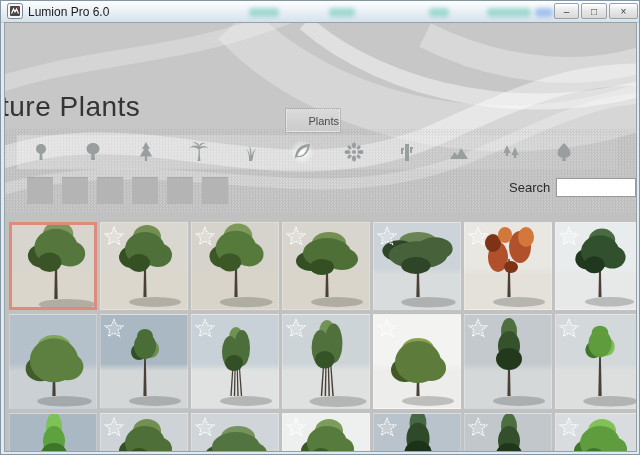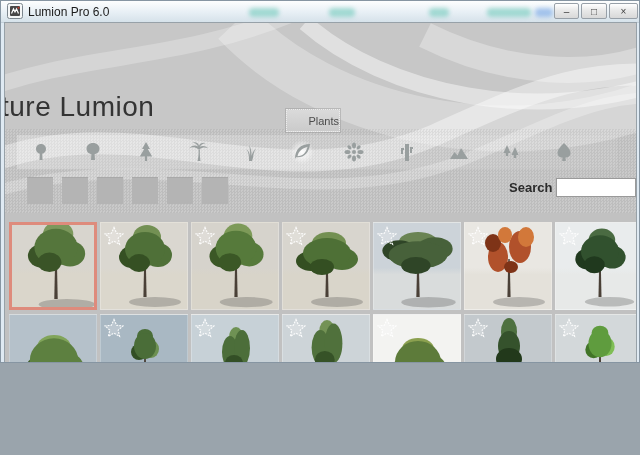--- a/index.html
+++ b/index.html
@@ -1,16 +1,16 @@
 <!DOCTYPE html>
 <html><head>
 <meta charset="utf-8">
 <style>
   html,body{margin:0;padding:0;background:#9aa4ac;font-family:"Liberation Sans",sans-serif;}
-  .window{position:relative;width:640px;height:363px;background:#dfeaf3;border:1px solid #8695a2;
+  .window{position:relative;width:640px;height:455px;background:#dfeaf3;border:1px solid #8695a2;
           box-sizing:border-box;overflow:hidden;}
   
   .titlebar{position:absolute;left:0;top:0;right:0;height:21px;
             background:linear-gradient(#fdfefe,#e7eff5 55%,#d6e2ea);border-bottom:1px solid #c2cfd9;}
   .appicon{position:absolute;left:6px;top:2px;width:16px;height:16px;}
   .apptitle{position:absolute;left:27px;top:4px;font-size:12px;color:#1b1b1b;}
   .wm{position:absolute;top:7px;height:9px;border-radius:4px;filter:blur(2px);}
   .wm.g{background:rgba(104,199,182,.55);}
   .wm.b{background:rgba(96,152,228,.5);}
   .winbtns{position:absolute;right:1px;top:2px;display:flex;gap:2px;}
@@ -29,21 +29,21 @@
   .plants{position:absolute;left:281px;top:86px;width:54px;height:23px;
           background:linear-gradient(#dadada,#cbcbcb);border:1px dotted #ededed;
           box-shadow:0 0 0 1px rgba(150,150,150,.45);font-size:11px;color:#4c4c4c;
           text-align:right;line-height:22px;box-sizing:border-box;}
   #cats{position:absolute;left:0;top:0;width:631px;height:150px;}
   .catband{position:absolute;left:12px;top:112px;width:600px;height:34px;
            background:linear-gradient(90deg,rgba(255,255,255,.28),rgba(255,255,255,.06));}
   .cat{position:absolute;top:117px;width:24px;height:24px;}
   .cat.sel{background:radial-gradient(circle,rgba(255,255,255,.95) 0%,rgba(255,255,255,0) 72%);}
   .sq{position:absolute;top:154px;width:26px;height:26px;background:#b4b4b4;border-top:1px solid #a9a9a9;}
-  .searchlbl{position:absolute;left:504px;top:157px;font-size:13px;font-weight:bold;color:#2b2b2b;}
+  .searchlbl{position:absolute;left:504px;top:157px;font-size:13px;font-weight:normal;color:#2b2b2b;}
   .searchbox{position:absolute;left:551px;top:155px;width:80px;height:19px;border:1px solid #9a9a9a;
              background:#fff;font-size:12px;padding:0 3px;box-sizing:border-box;}
   .gridbg{position:absolute;left:0;top:190px;width:631px;height:238px;background:#c1c1c1;}
   .tile{position:absolute;width:88px;overflow:hidden;box-sizing:border-box;
         border:1px solid rgba(255,255,255,.25);cursor:pointer;}
   .tile.sel{border:3px solid #de8b7c;}
   .tile .star{position:absolute;left:3px;top:3px;z-index:2;}
   .tile svg.tree{position:absolute;left:0;top:0;}
 </style>
 </head>
@@ -77,21 +77,21 @@
     <svg class="swirls" width="631" height="200" viewBox="0 0 631 200">
       <path d="M230 0 C320 95 500 140 660 75" stroke="#ffffff" stroke-opacity=".28" stroke-width="46" fill="none"></path>
       <path d="M300 0 C380 70 530 105 670 55" stroke="#ffffff" stroke-opacity=".45" stroke-width="16" fill="none"></path>
       <path d="M420 12 C500 52 590 58 660 28" stroke="#ffffff" stroke-opacity=".3" stroke-width="26" fill="none"></path>
       <path d="M-30 70 C80 28 170 40 290 -10" stroke="#ffffff" stroke-opacity=".25" stroke-width="16" fill="none"></path>
       <path d="M-40 150 C120 70 260 185 430 112 C520 72 580 40 680 55" stroke="#ffffff" stroke-opacity=".42" stroke-width="22" fill="none"></path>
       <path d="M-40 178 C150 108 300 205 470 132 C560 94 610 62 690 80" stroke="#ffffff" stroke-opacity=".28" stroke-width="11" fill="none"></path>
     </svg>
     <div class="dots"></div>
     <div class="catband"></div>
-    <h1 class="libtitle">ture Lumion</h1>
+    <h1 class="libtitle">ture Plants</h1>
     <div class="plants">Plants</div>
     <div id="cats">
         <span class="cat" style="left: 24px;"><svg width="24" height="24" viewBox="0 0 24 24" fill="#999f9f">
             <path d="M12 4c-3 0-5 2.2-5 5 0 2.4 1.6 4.3 3.8 4.8L10.5 20h3l-.3-6.2C15.4 13.3 17 11.4 17 9c0-2.8-2-5-5-5z"></path>
           </svg></span>
         <span class="cat" style="left: 76px;"><svg width="24" height="24" viewBox="0 0 24 24" fill="#999f9f">
             <path d="M12 3c-3.9 0-6.5 2.5-6.5 5.7 0 2.9 2 5 4.9 5.5L10 20h4l-.4-5.8c2.9-.5 4.9-2.6 4.9-5.5C18.5 5.5 15.9 3 12 3z"></path>
           </svg></span>
         <span class="cat" style="left: 129px;"><svg width="24" height="24" viewBox="0 0 24 24" fill="#999f9f">
             <path d="M12 2l-4 7h2.2l-4.4 7.5H11V21h2v-4.5h5.2L13.8 9H16z"></path>

